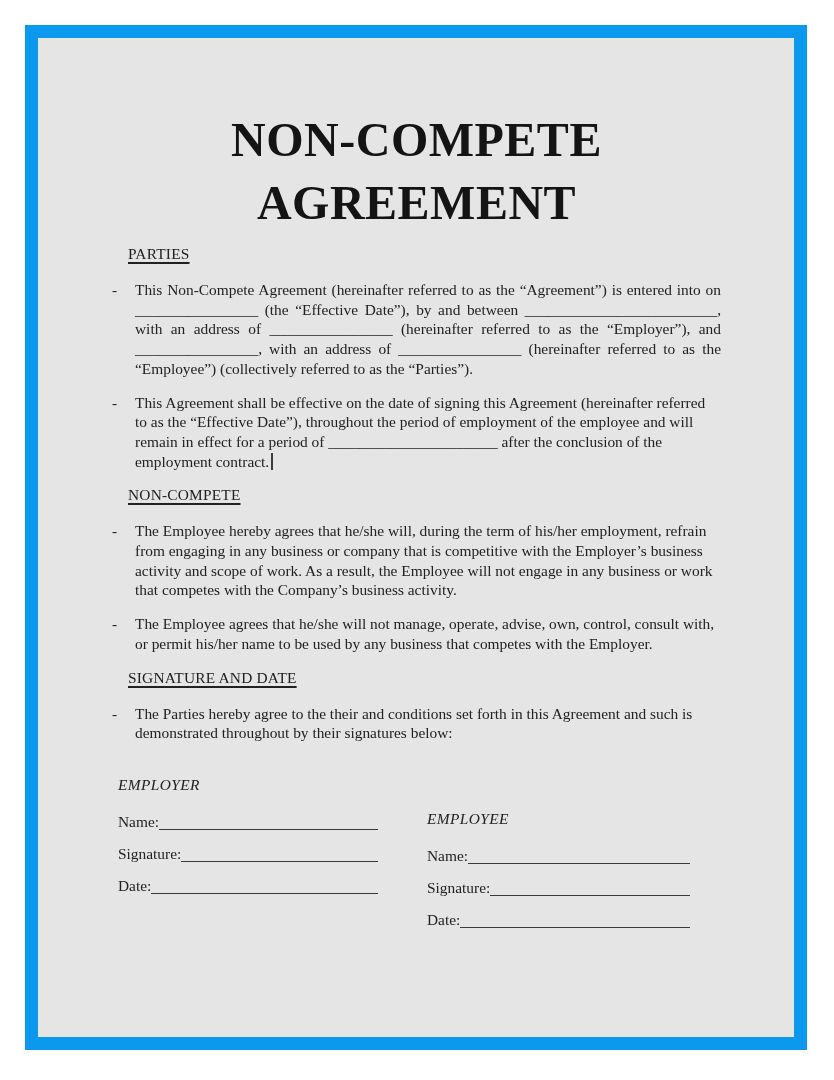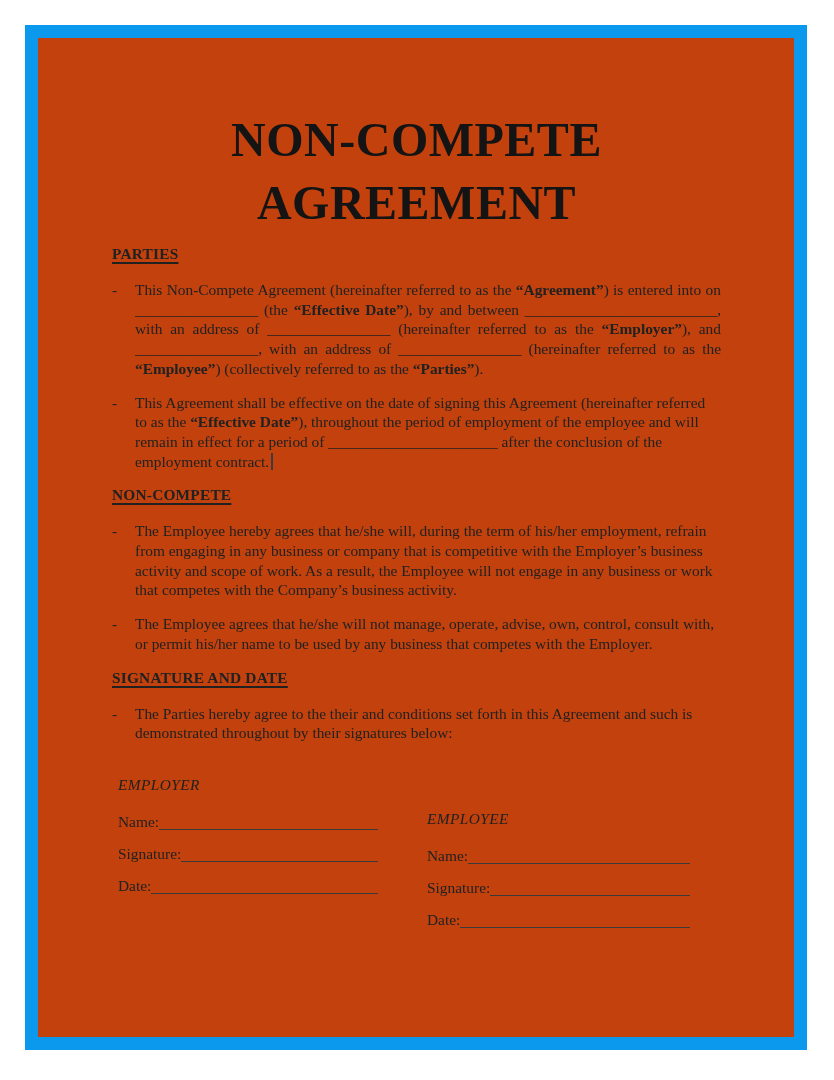--- a/index.html
+++ b/index.html
@@ -7,59 +7,59 @@
     width: 834px; height: 1080px;
     background: #ffffff;
     font-family: "Liberation Serif", "DejaVu Serif", serif;
   }
   .canvas { position: relative; width: 834px; height: 1080px; background: #ffffff; overflow: hidden; }
   .frame {
     position: absolute; left: 25px; top: 25px;
     width: 782px; height: 1025px;
     box-sizing: border-box;
     border: 13px solid #0b99ee;
-    background: #c2410c;
+    background: #e5e5e5;
   }
   .page {
     position: absolute; inset: 0;
     box-sizing: border-box;
     padding: 70px 73px 0 74px;
     color: #212121;
   }
   .doc-title {
     margin: 0 0 6px 0;
     text-align: center;
     font-size: 48px;
     line-height: 63px;
     font-weight: bold;
     color: #141414;
     white-space: pre-line;
     letter-spacing: 0.5px;
   }
   .section { margin: 0; }
   .heading {
-    font-weight: bold;
+    font-weight: normal;
     font-size: 15.4px;
     line-height: 20px;
     letter-spacing: 0.2px;
     text-decoration: underline;
     text-decoration-thickness: 1.5px;
     text-underline-offset: 3px;
-    margin: 10px 0 16px 0;
+    margin: 10px 0 16px 16px;
   }
   .bullet {
     display: flex;
     font-size: 15.4px;
     line-height: 19.7px;
     margin: 0 0 14px 0;
   }
   .marker { flex: none; width: 23px; }
   .btext { flex: 1; min-width: 0; }
   .btext.justify { text-align: justify; }
-  .b { font-weight: bold; }
+  .b { font-weight: normal; }
   .caret {
     display: inline-block;
     width: 1.5px; height: 17px;
     background: #3c3c3c;
     vertical-align: -3px;
     margin-left: 2px;
   }
   .sig-area {
     display: flex;
     gap: 49px;

